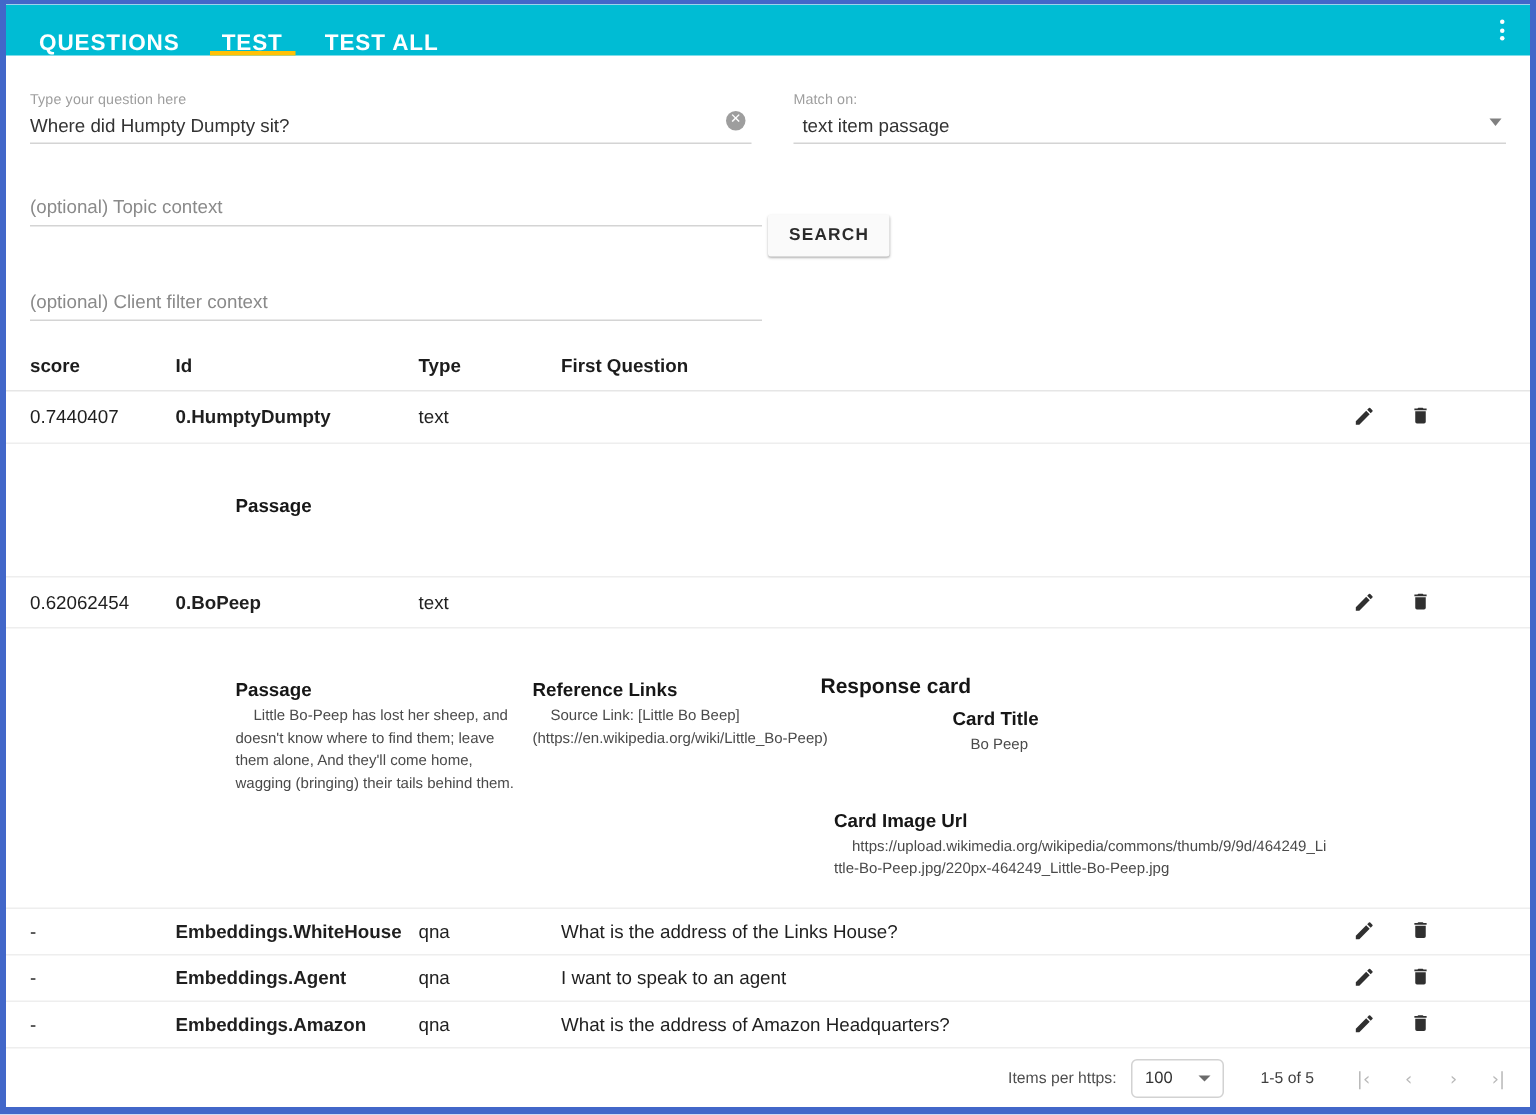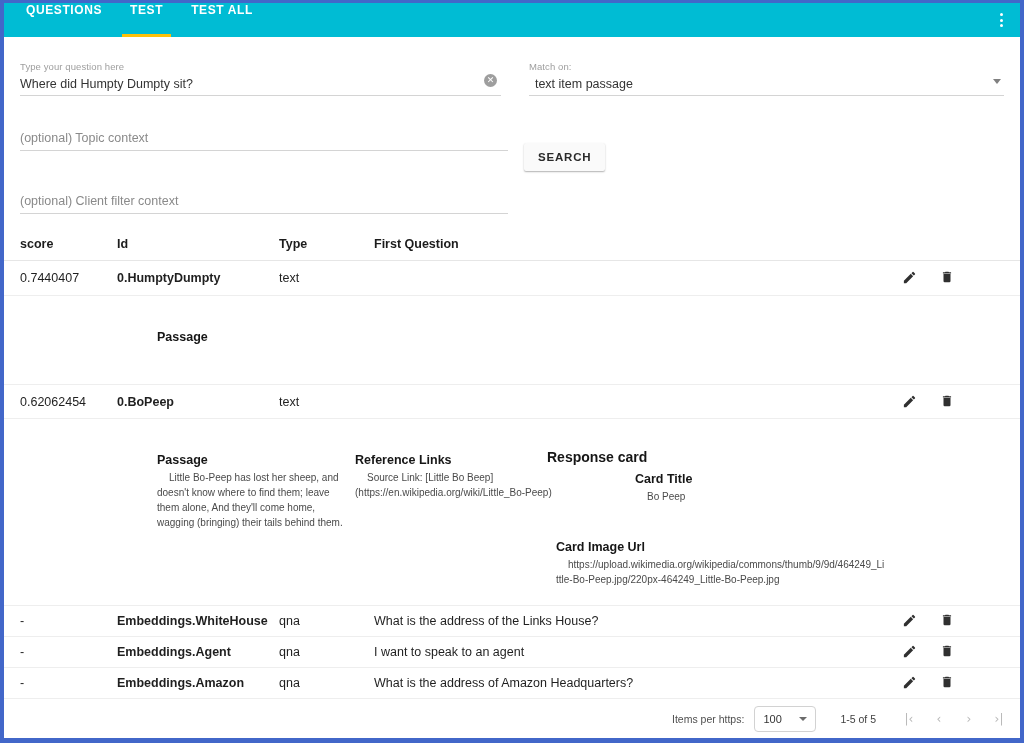--- a/index.html
+++ b/index.html
@@ -30,24 +30,24 @@
     position: relative;
     height: 34px;
     background: #00bcd4;
     display: flex;
     align-items: stretch;
     padding: 0 6px 0 8px;
   }
   .tab {
     position: relative;
     display: flex;
-    align-items: flex-start;
+    align-items: flex-end;
     padding: 0 14px;
     color: #ffffff;
-    font-size: 12px;
+    font-size: 15px;
     font-weight: bold;
     letter-spacing: 0.6px;
     cursor: pointer;
     user-select: none;
   }
   .tab.active::after {
     content: "";
     position: absolute;
     left: 6px; right: 6px; bottom: 0;
     height: 3px;
@@ -130,21 +130,21 @@
     right: 3px;
     top: 26px;
     width: 0; height: 0;
     border-left: 4.5px solid transparent;
     border-right: 4.5px solid transparent;
     border-top: 5px solid #808080;
     cursor: pointer;
   }
   .search-btn {
     position: absolute;
-    left: 520px;
+    left: 508px;
     top: 106px;
     background: #fafafa;
     border: none;
     border-radius: 2px;
     box-shadow: 0 1px 2px rgba(0,0,0,0.22), 0 1px 1px rgba(0,0,0,0.10);
     color: #2b2b2b;
     font-size: 11.5px;
     font-weight: bold;
     letter-spacing: 0.8px;
     padding: 8px 14px;

